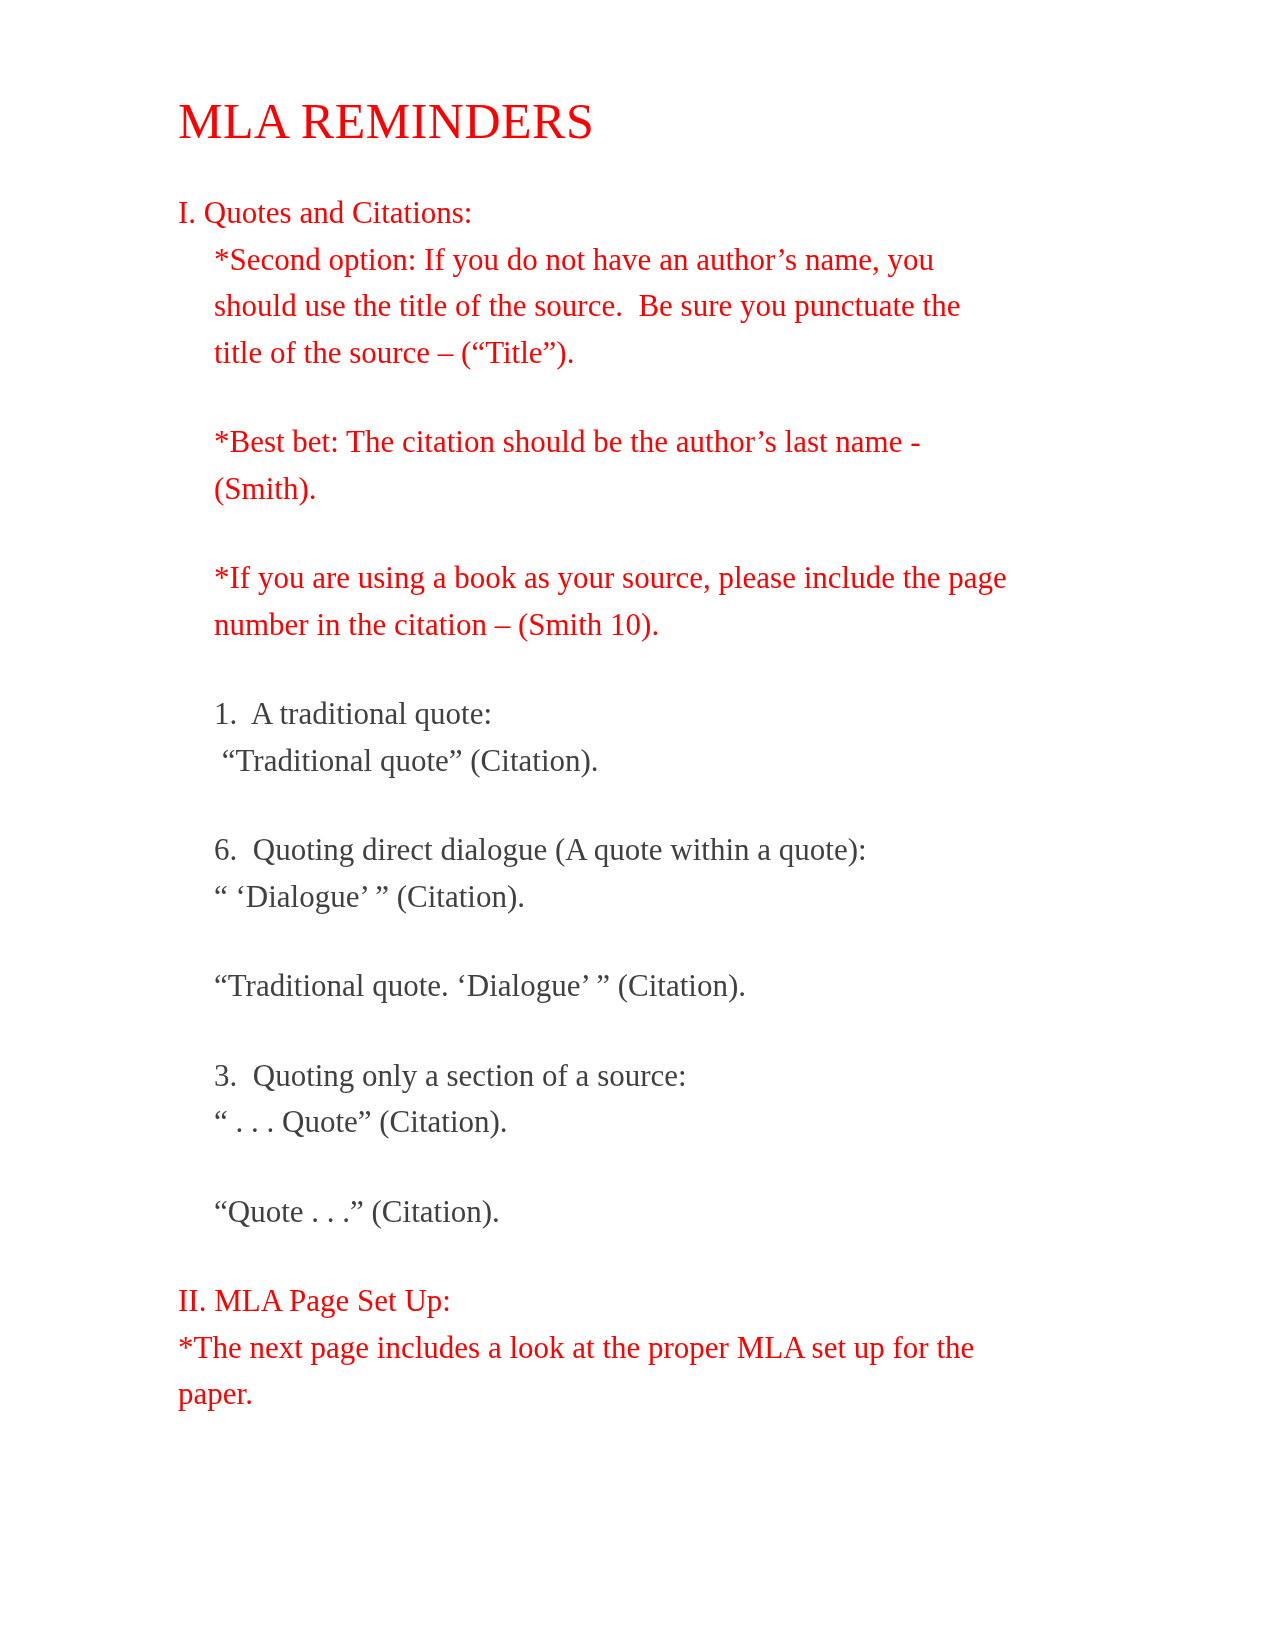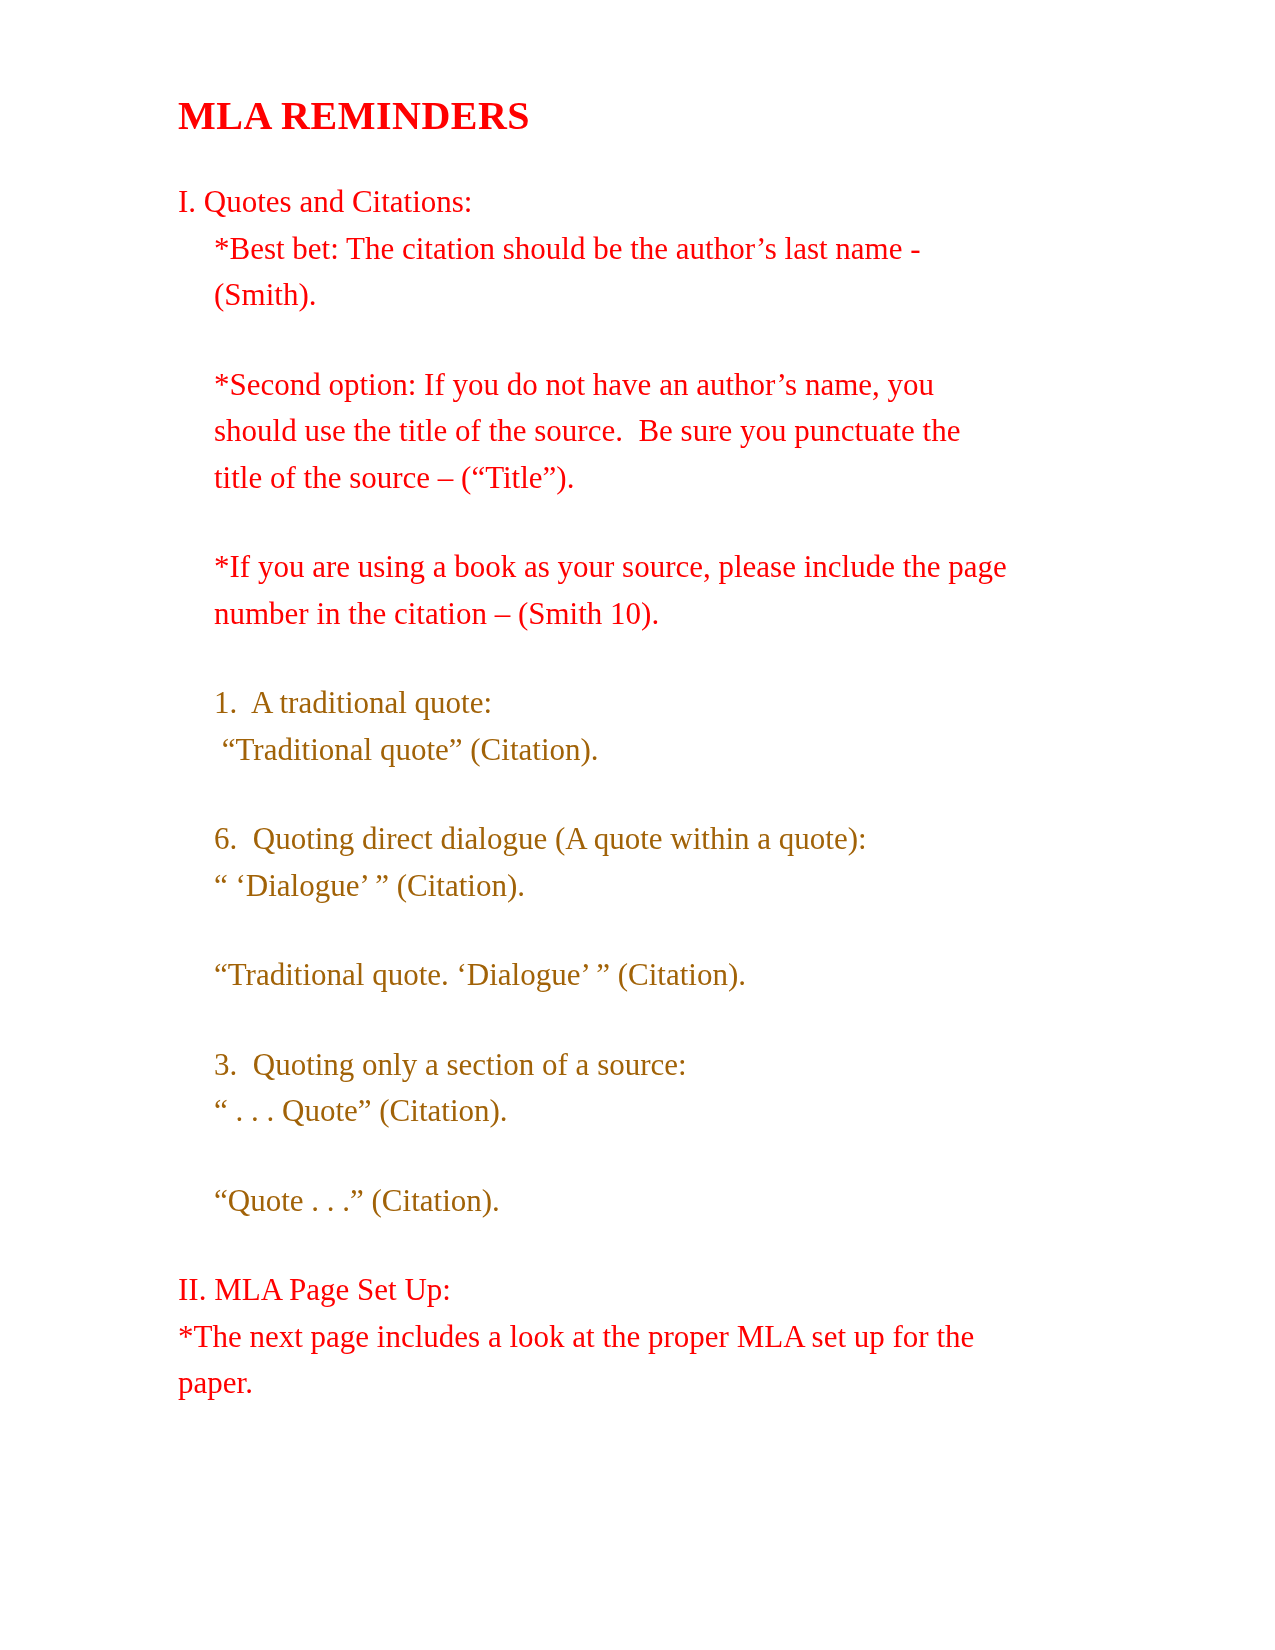--- a/index.html
+++ b/index.html
@@ -10,53 +10,53 @@
   .page {
     position: relative;
     width: 1275px;
     min-height: 1650px;
     box-sizing: border-box;
     background: #ffffff;
     padding: 92px 70px 60px 178px;
     font-family: "Liberation Serif", "DejaVu Serif", serif;
   }
   .doc-title {
-    font-size: 40px;
-    font-weight: 700;
+    font-size: 50px;
+    font-weight: 400;
     letter-spacing: 0.5px;
     margin: 0 0 40px 0;
     white-space: pre-wrap;
   }
   .para {
     font-size: 31px;
     line-height: 1.5;
     white-space: pre-wrap;
     margin: 0 0 43px 0;
     max-width: 900px;
   }
   .indent { margin-left: 36px; }
   .no-gap { margin-bottom: 0; }
   .red   { color: #ff0000; }
-  .black { color: #a16207; }
+  .black { color: #404040; }
 </style>
 </head>
 <body>
 
 <div class="page">
 
   <h1 class="doc-title red">MLA REMINDERS</h1>
 
   <p class="para red no-gap">I. Quotes and Citations:</p>
 
-  <p class="para red indent">*Best bet: The citation should be the author’s last name -
-(Smith).</p>
-
   <p class="para red indent">*Second option: If you do not have an author’s name, you
 should use the title of the source.  Be sure you punctuate the
 title of the source – (“Title”).</p>
+
+  <p class="para red indent">*Best bet: The citation should be the author’s last name -
+(Smith).</p>
 
   <p class="para red indent">*If you are using a book as your source, please include the page
 number in the citation – (Smith 10).</p>
 
   <p class="para black indent">1.  A traditional quote:
  “Traditional quote” (Citation).</p>
 
   <p class="para black indent">6.  Quoting direct dialogue (A quote within a quote):
 “ ‘Dialogue’ ” (Citation).</p>
 

